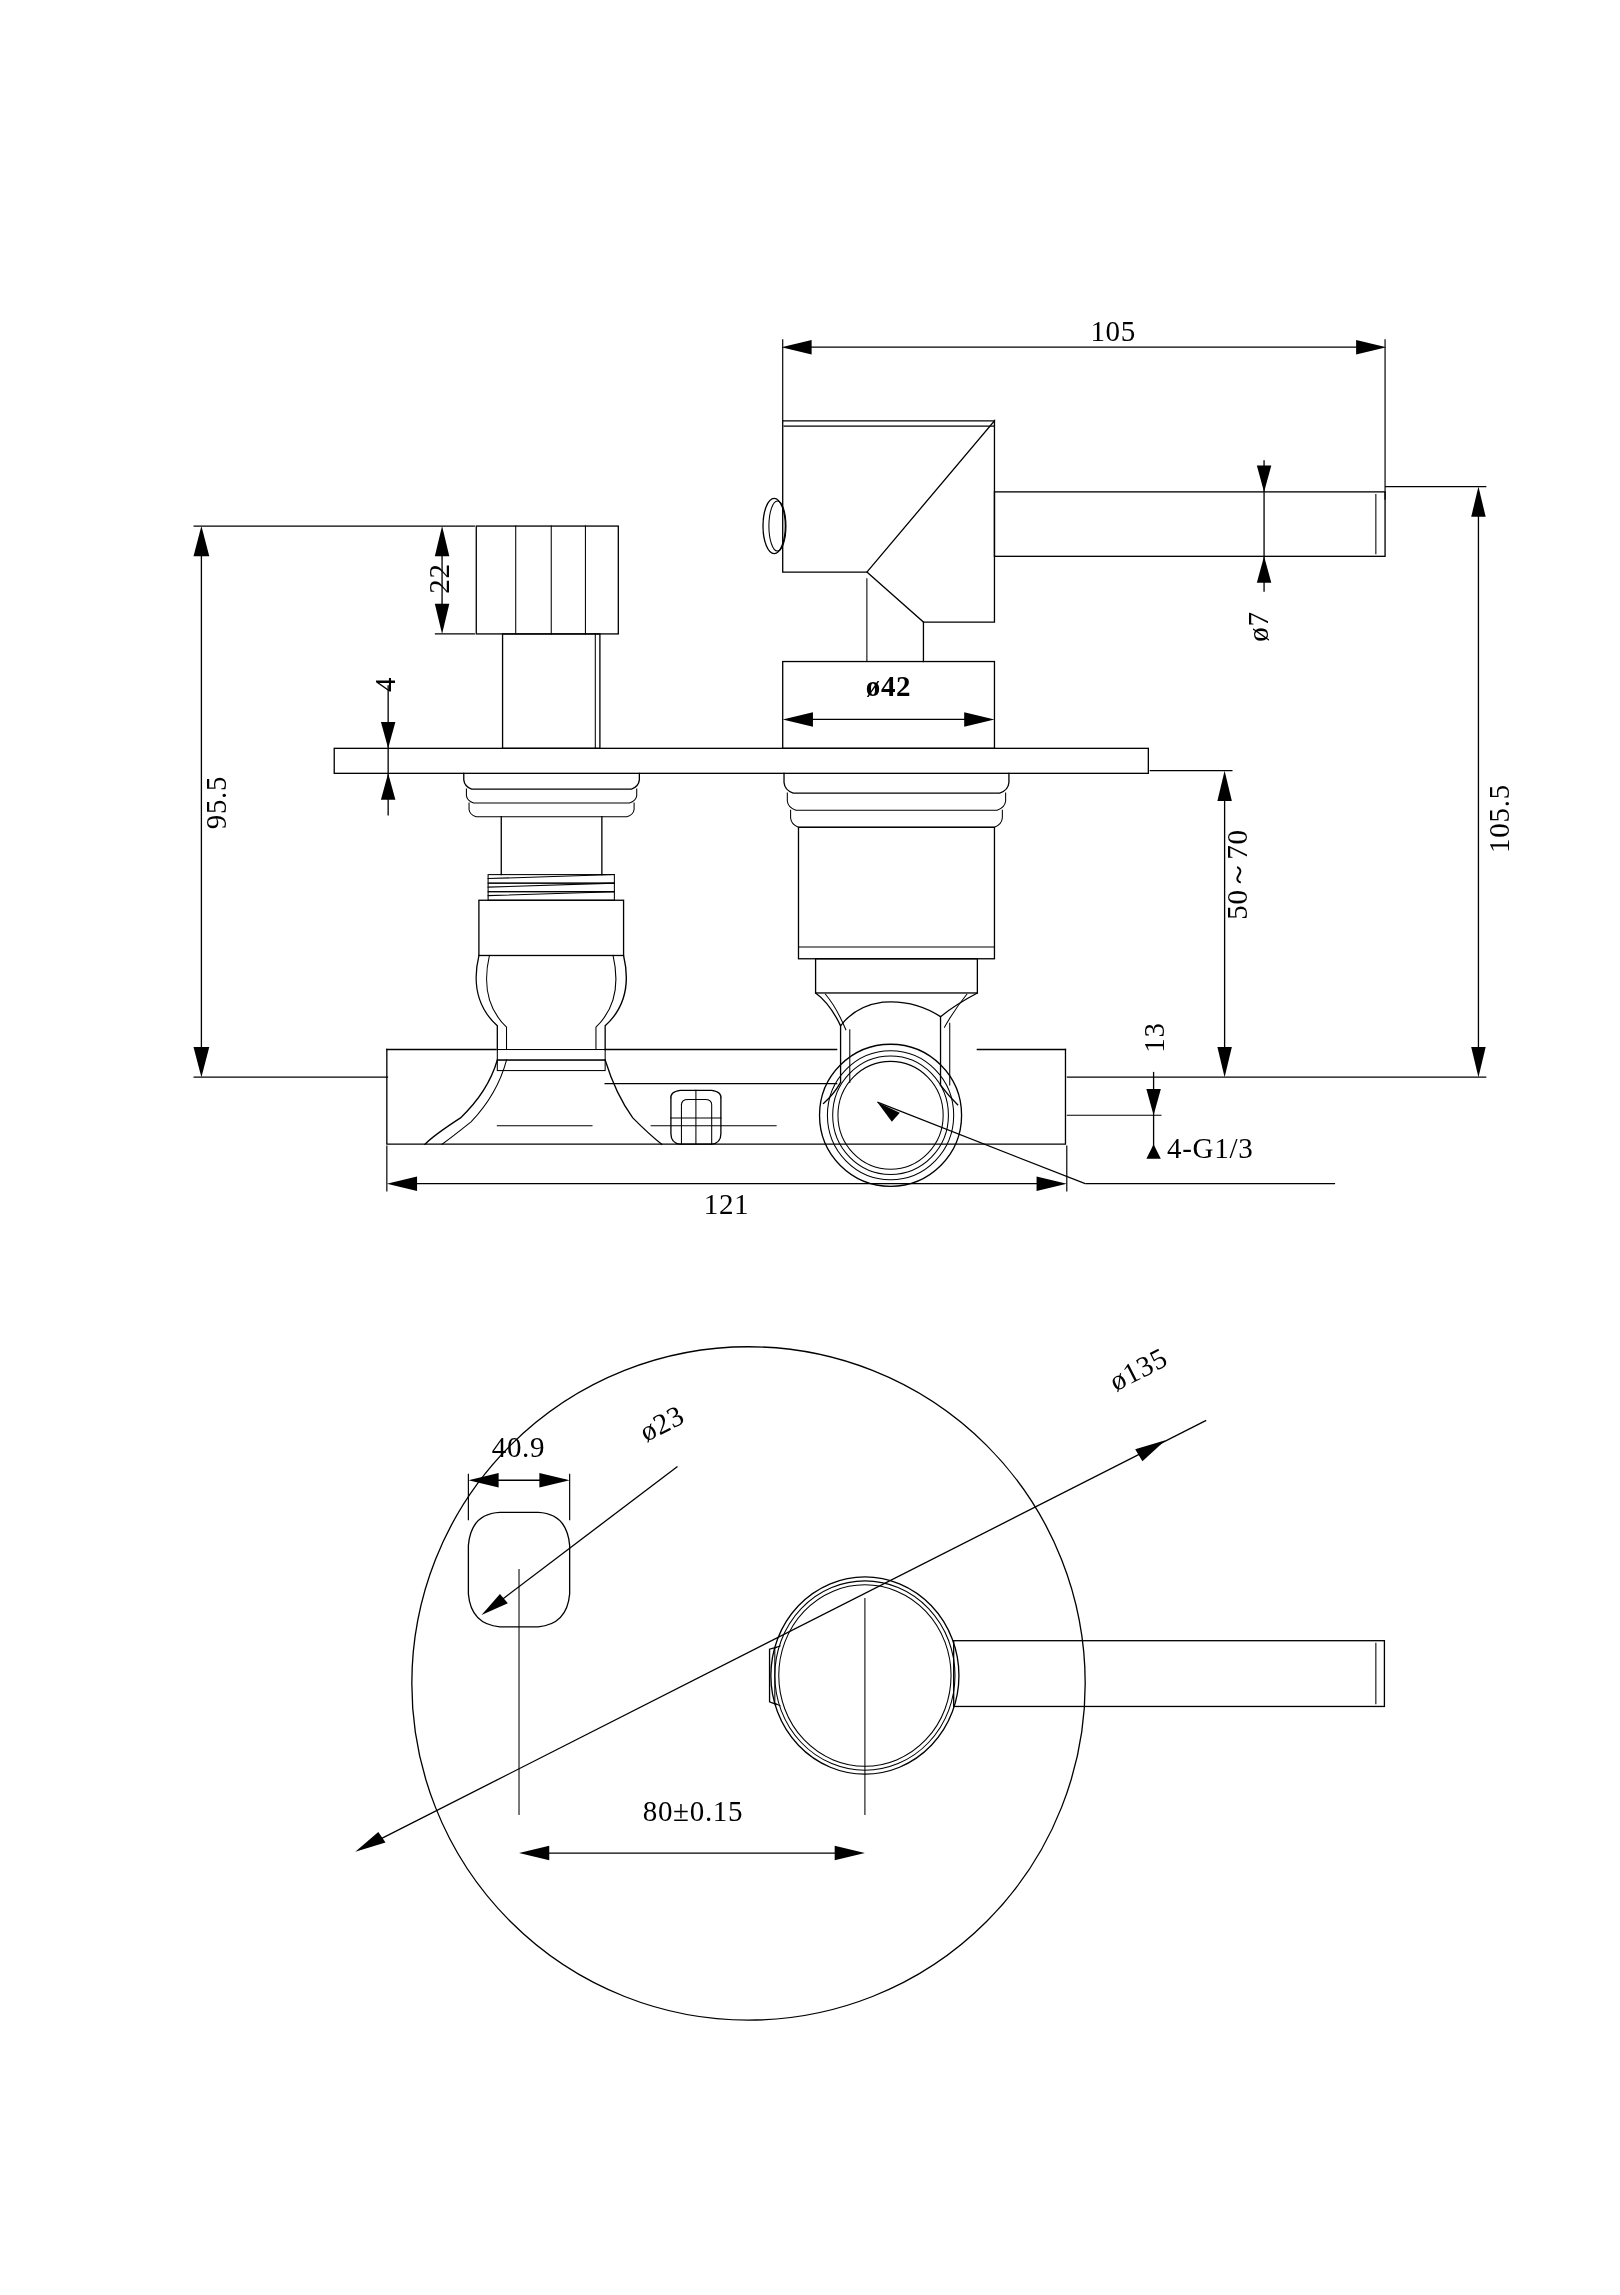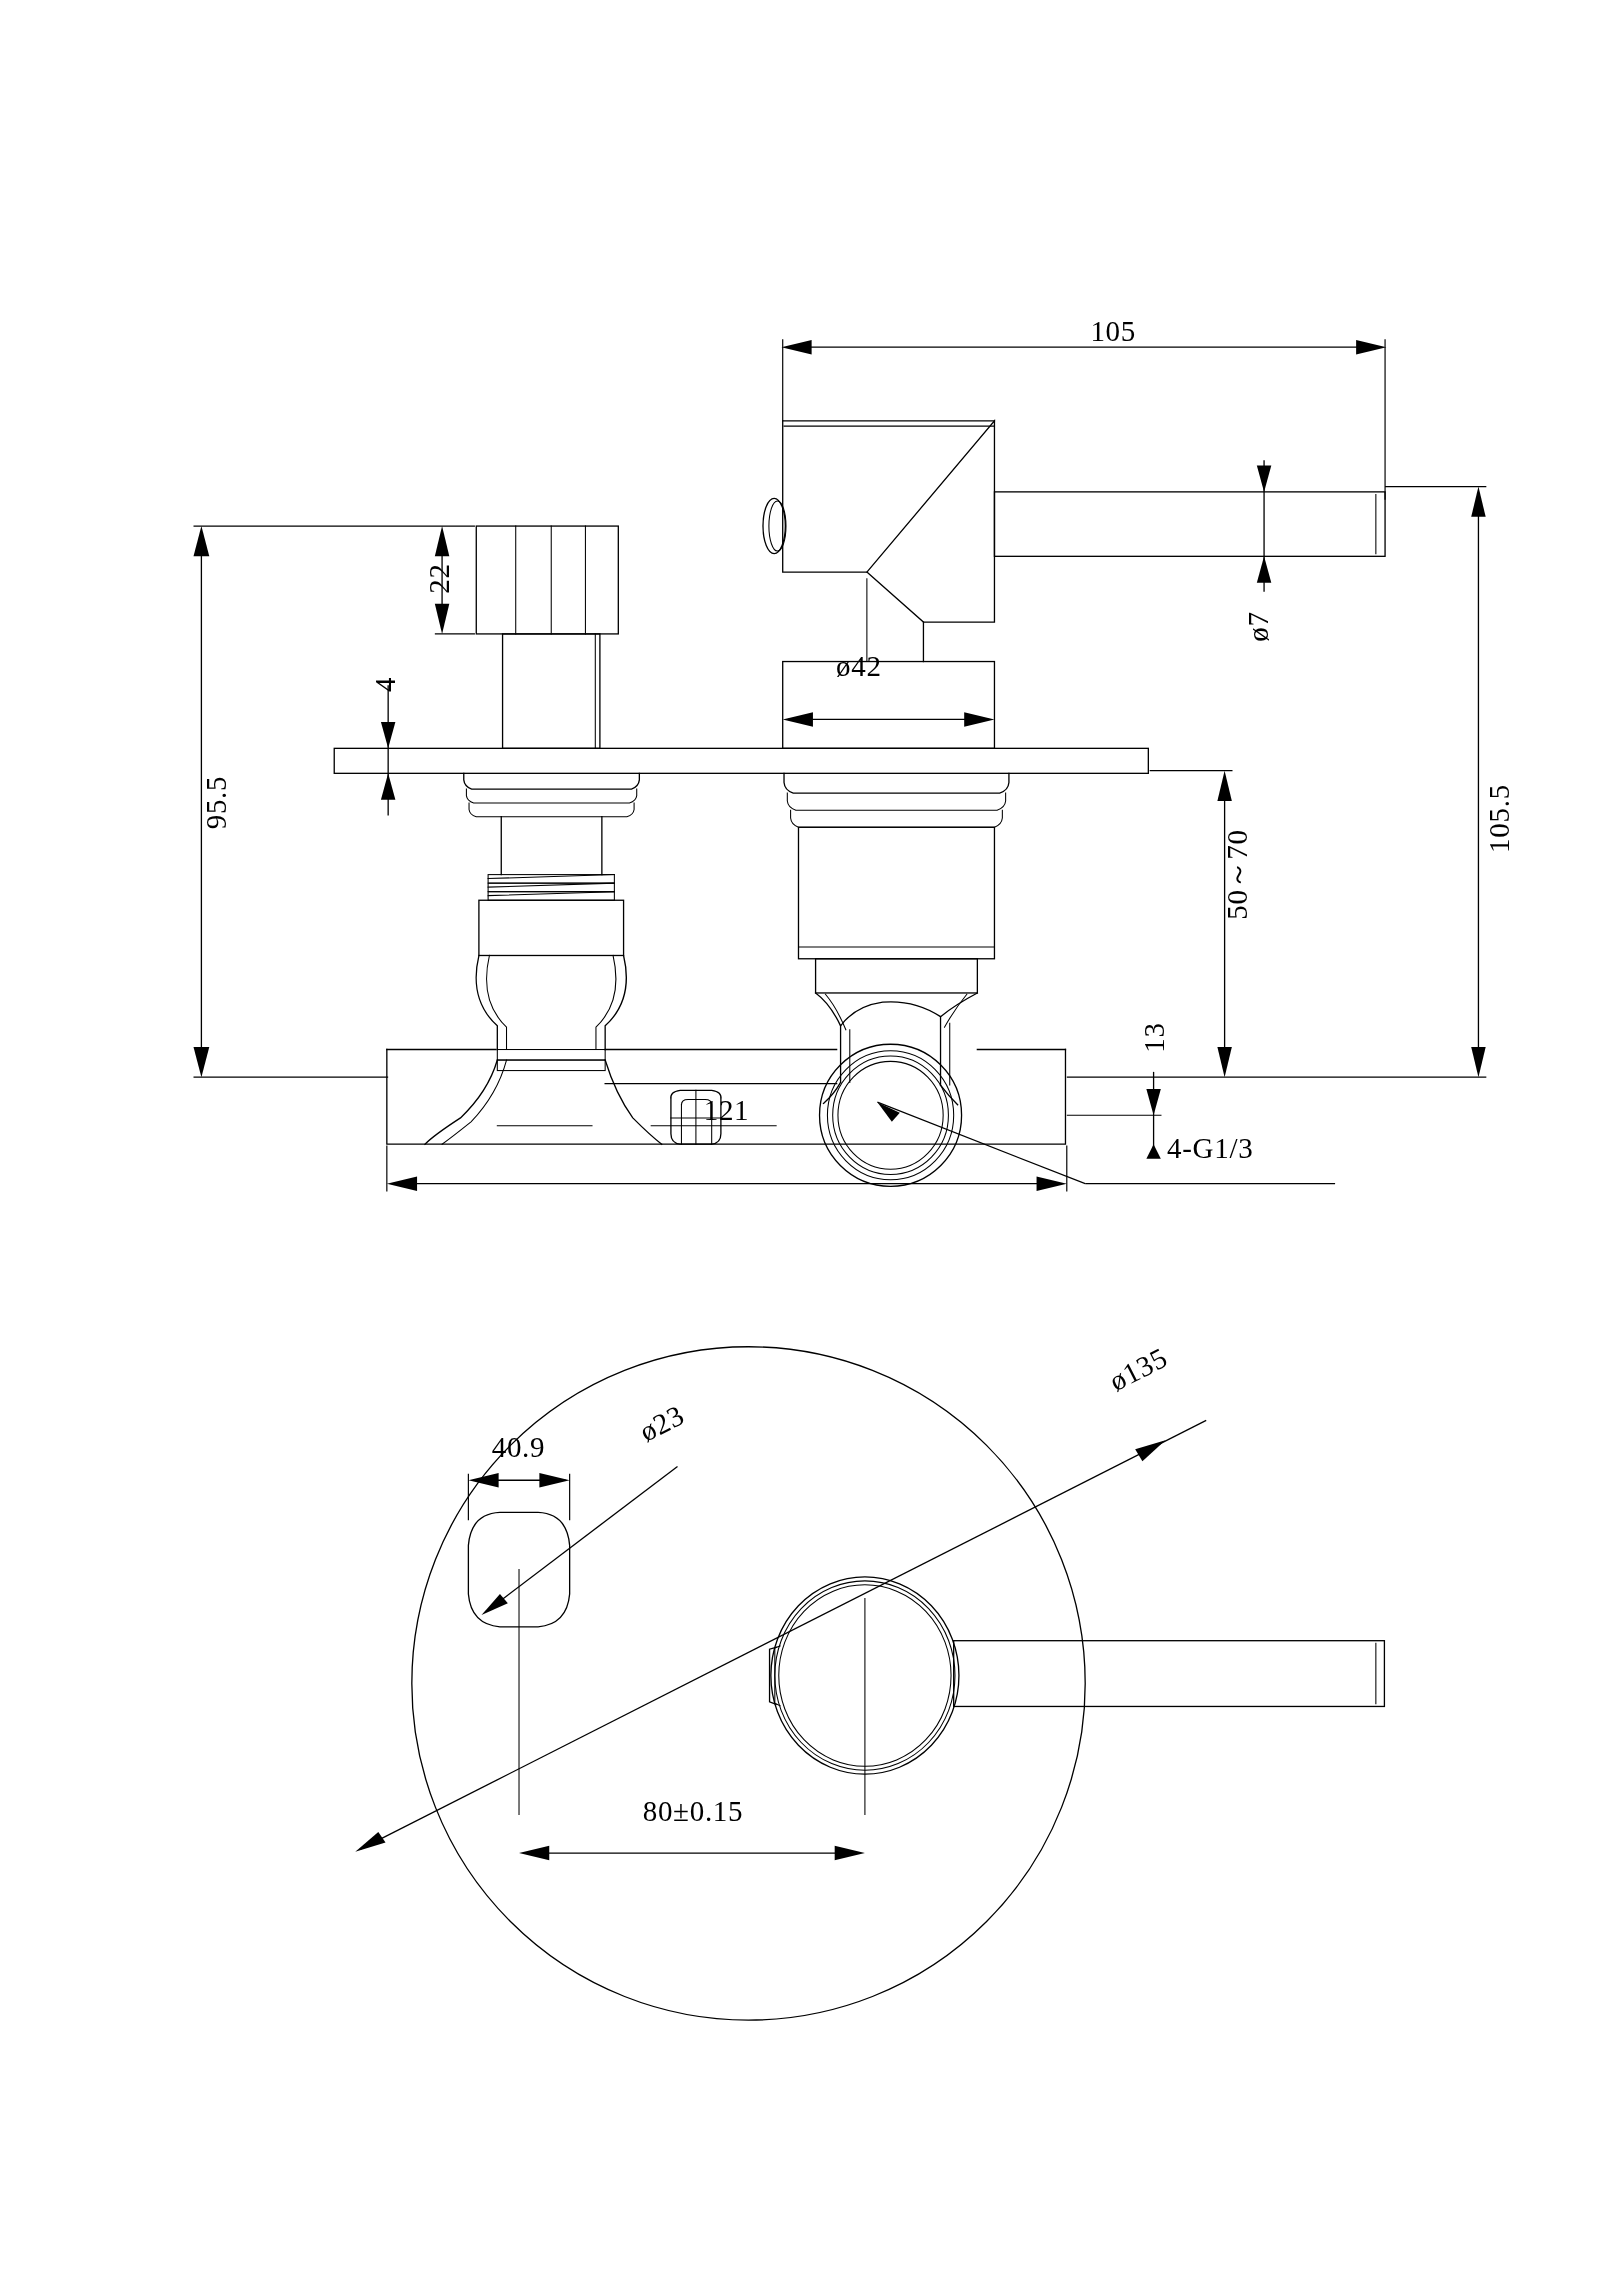--- a/index.html
+++ b/index.html
@@ -317,29 +317,29 @@
   <div class="dimtext rot90" style="left:164px; top:788px; width:105px; text-align:center;">95.5</div>
 
   <div class="dimtext rot90" style="left:387px; top:564px; width:105px; text-align:center;">22</div>
 
   <div class="dimtext rot90" style="left:333px; top:670px; width:105px; text-align:center;">4</div>
 
   <div class="dimtext" style="left:1031px; top:317px; width:105px; text-align:right;">105</div>
 
   <div class="dimtext rot90" style="left:1206px; top:612px; width:105px; text-align:center;">ø7</div>
 
-  <div class="dimtext" style="left:836px; top:652px; width:105px; ">ø42</div>
+  <div class="dimtext" style="left:836px; top:672px; width:105px; text-align:center;font-weight:bold;">ø42</div>
 
   <div class="dimtext rot90" style="left:1424px; top:804px; width:151px; text-align:center;">105.5</div>
 
   <div class="dimtext rot90" style="left:1162px; top:860px; width:151px; text-align:center;">50～70</div>
 
   <div class="dimtext rot90" style="left:1102px; top:1023px; width:105px; text-align:center;">13</div>
 
-  <div class="dimtext" style="left:674px; top:1096px; width:105px; text-align:center;">121</div>
+  <div class="dimtext" style="left:674px; top:1190px; width:105px; text-align:center;">121</div>
 
   <div class="dimtext" style="left:1167px; top:1134px; width:171px; text-align:left;">4-G1/3</div>
 
   <div class="dimtext rotD" style="left:1066px; top:1355px; width:145px; text-align:center;">ø135</div>
 
   <div class="dimtext" style="left:466px; top:1433px; width:105px; text-align:center;">40.9</div>
 
   <div class="dimtext rotD2" style="left:606px; top:1409px; width:112px; text-align:center;">ø23</div>
 
   <div class="dimtext" style="left:601px; top:1797px; width:184px; text-align:center;">80±0.15</div>

